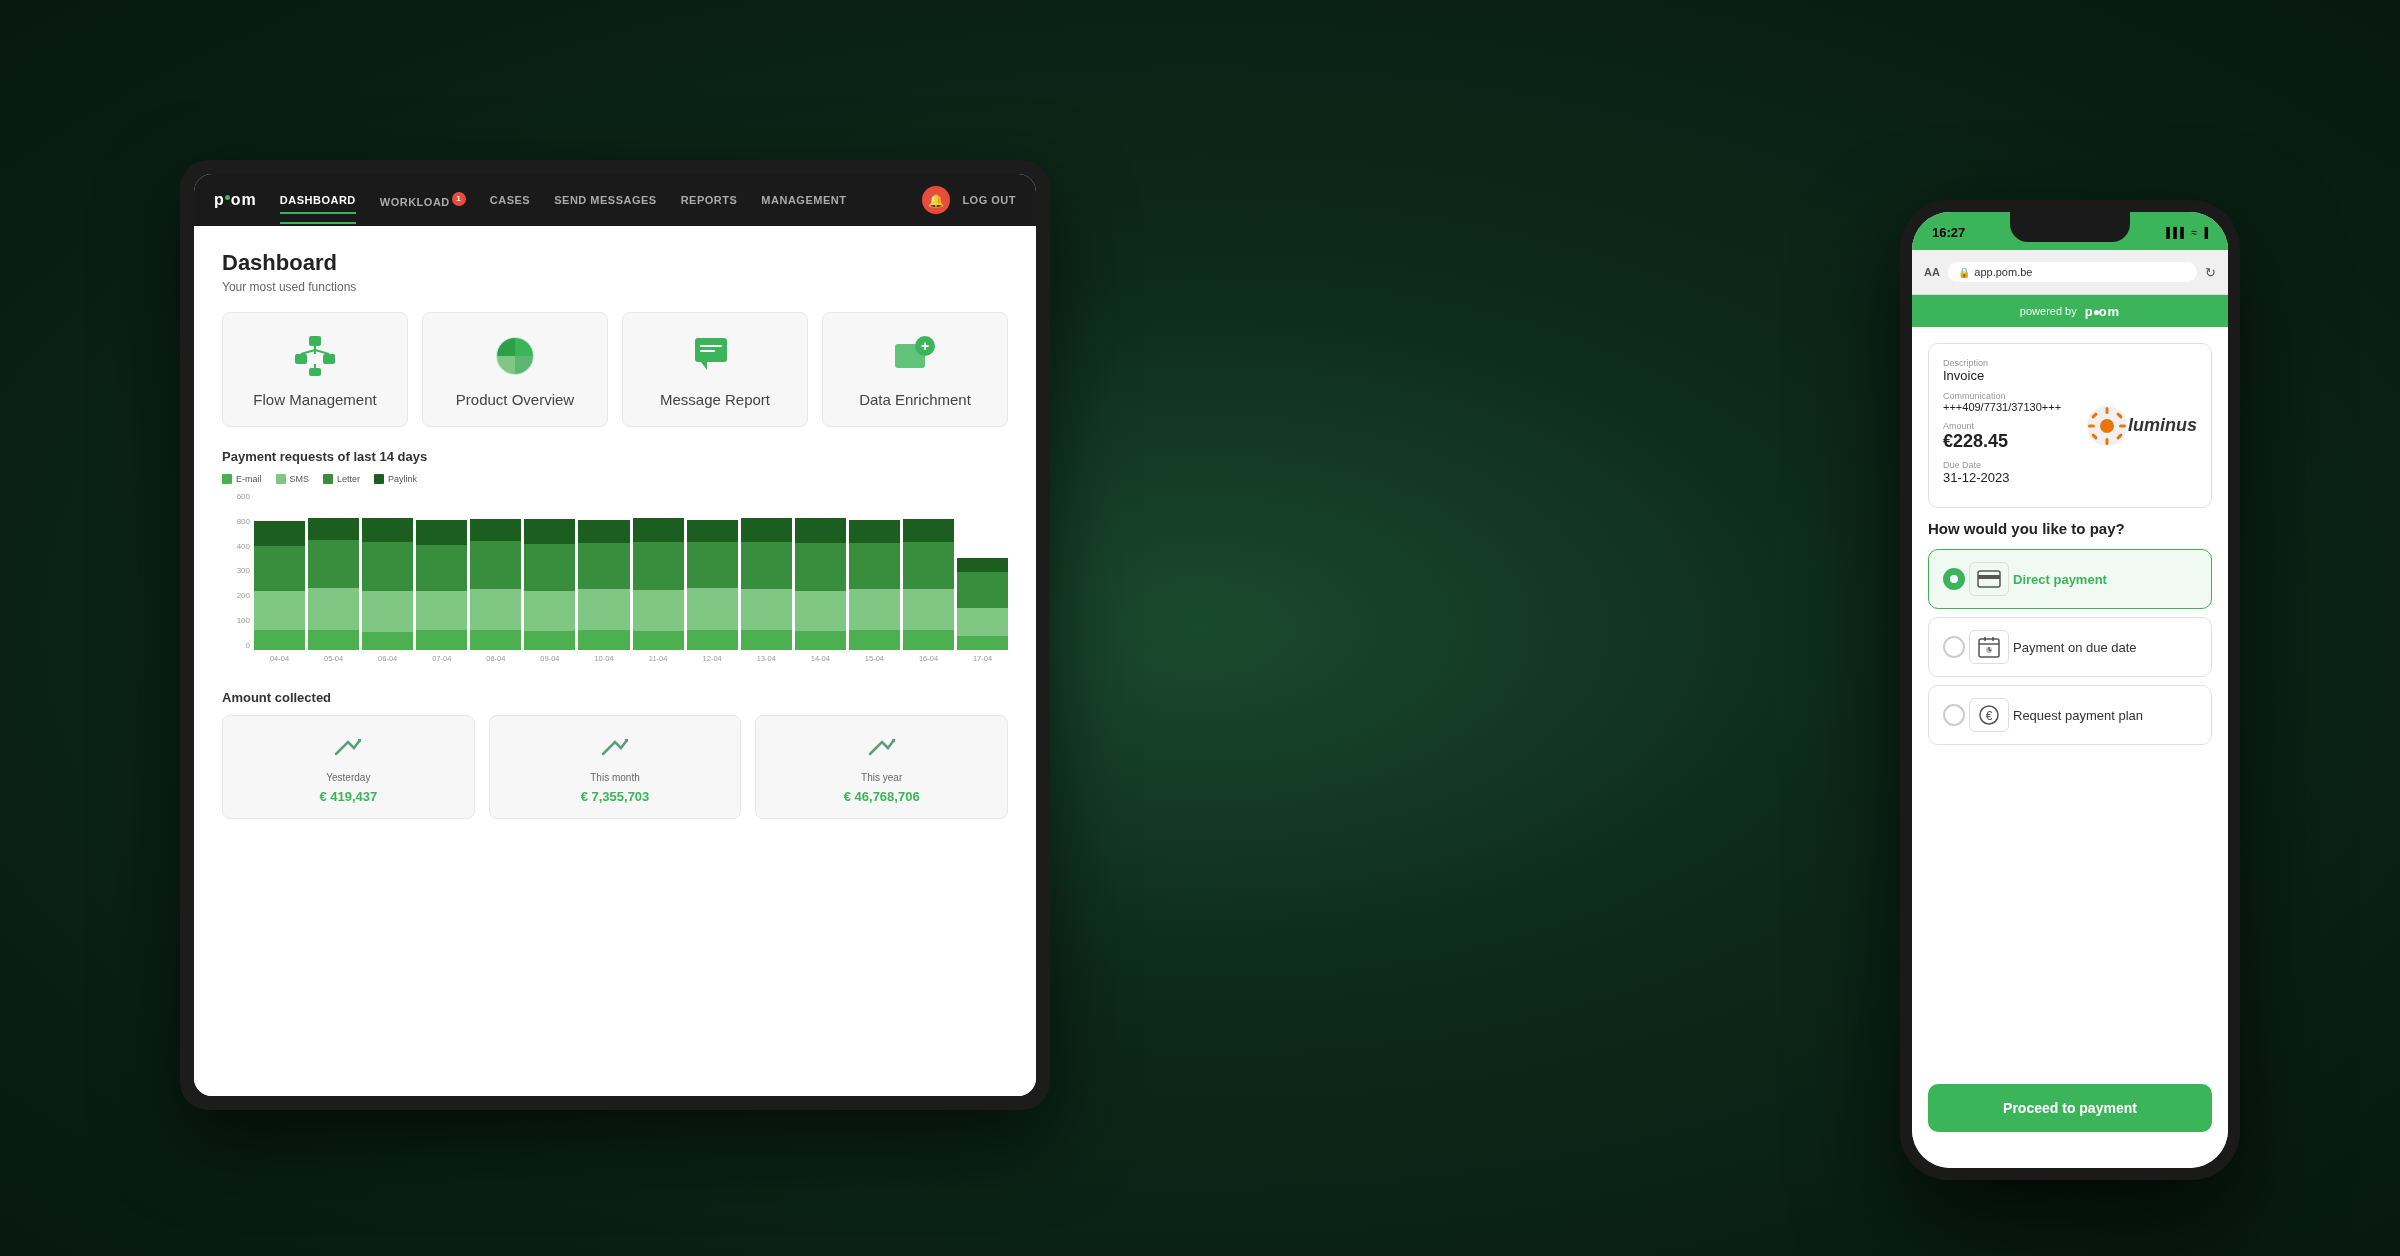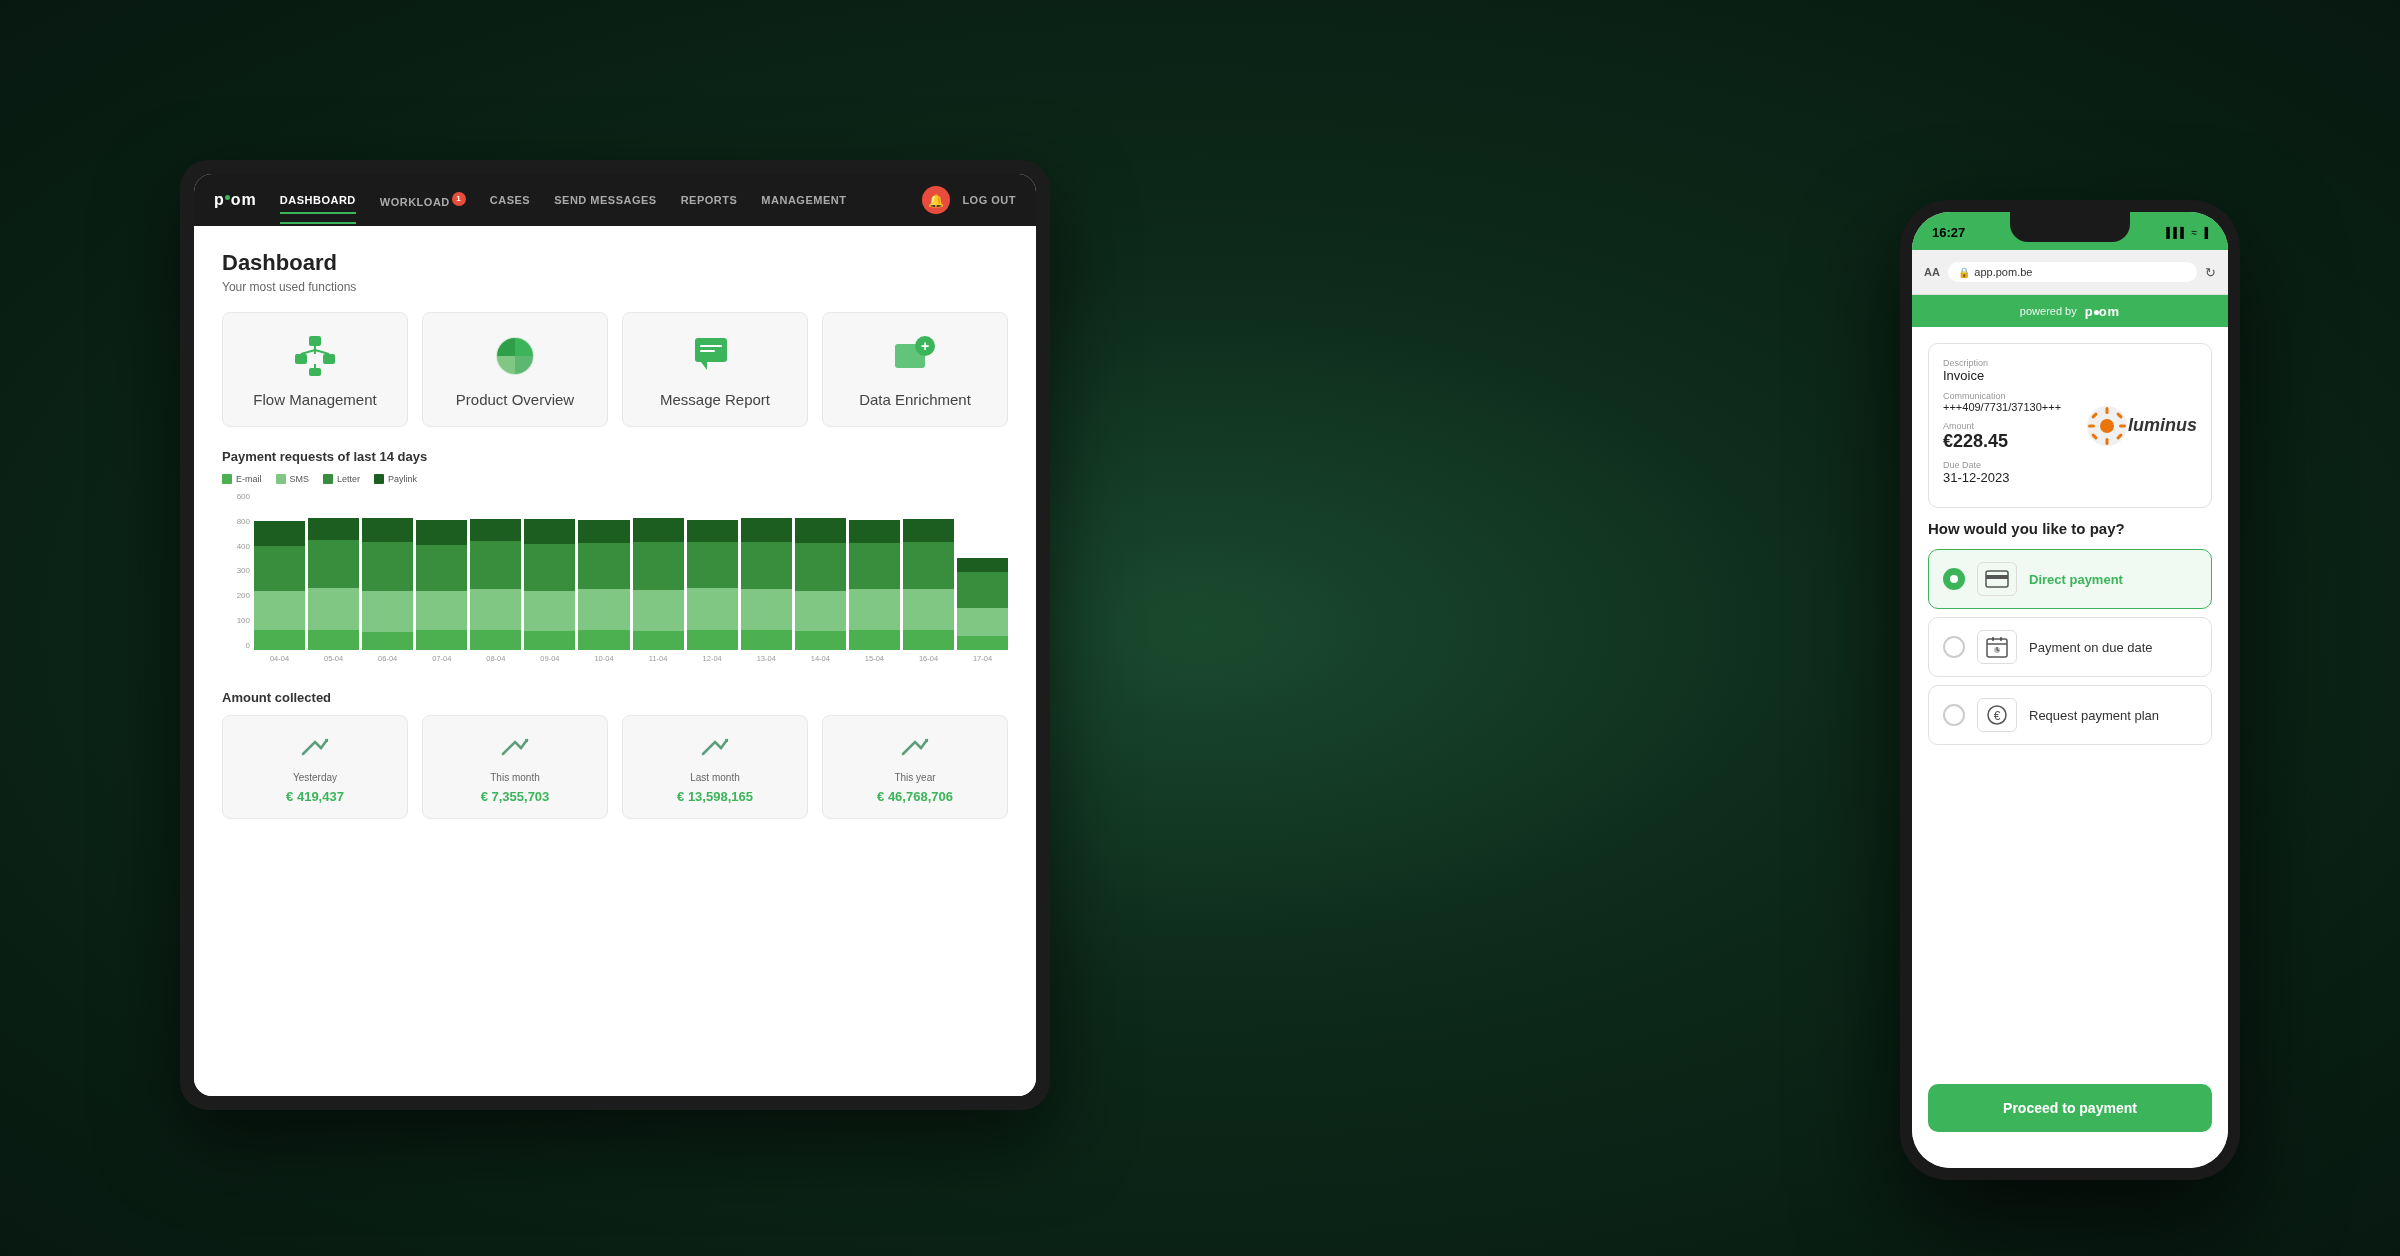--- a/index.html
+++ b/index.html
@@ -463,21 +463,21 @@
 
     
     .payment-options {
       display: flex;
       flex-direction: column;
       gap: 8px;
     }
     .pay-option {
       display: flex;
       align-items: center;
-      gap: 12px;
+      gap: 4px;
       padding: 12px 14px;
       border-radius: 10px;
       border: 1.5px solid #e0e0e0;
       cursor: pointer;
       text-align: right;
     }
     .pay-option.selected {
       background: #f0faf3;
       border-color: #3cb55a;
     }
@@ -827,28 +827,20 @@
                     <path d="M26 10 L28 10 L28 12" stroke="#5a9e7a" stroke-width="2" fill="none"></path>
                   </svg></div>
               <div class="collect-label">This month</div>
               <div class="collect-value">€ 7,355,703</div>
             </div>
             <div class="collected-card">
               <div class="collect-icon"><svg viewBox="0 0 32 32">
                     <path d="M4 24 L16 12 L22 18 L28 10" stroke="#5a9e7a" stroke-width="2.5" fill="none" stroke-linecap="round"></path>
                     <path d="M26 10 L28 10 L28 12" stroke="#5a9e7a" stroke-width="2" fill="none"></path>
                   </svg></div>
-              <div class="collect-label">Last month</div>
-              <div class="collect-value">€ 13,598,165</div>
-            </div>
-            <div class="collected-card">
-              <div class="collect-icon"><svg viewBox="0 0 32 32">
-                    <path d="M4 24 L16 12 L22 18 L28 10" stroke="#5a9e7a" stroke-width="2.5" fill="none" stroke-linecap="round"></path>
-                    <path d="M26 10 L28 10 L28 12" stroke="#5a9e7a" stroke-width="2" fill="none"></path>
-                  </svg></div>
               <div class="collect-label">This year</div>
               <div class="collect-value">€ 46,768,706</div>
             </div>
           </div>
         </div>
       </div>
     </div>
   </div>
 </div>
 

